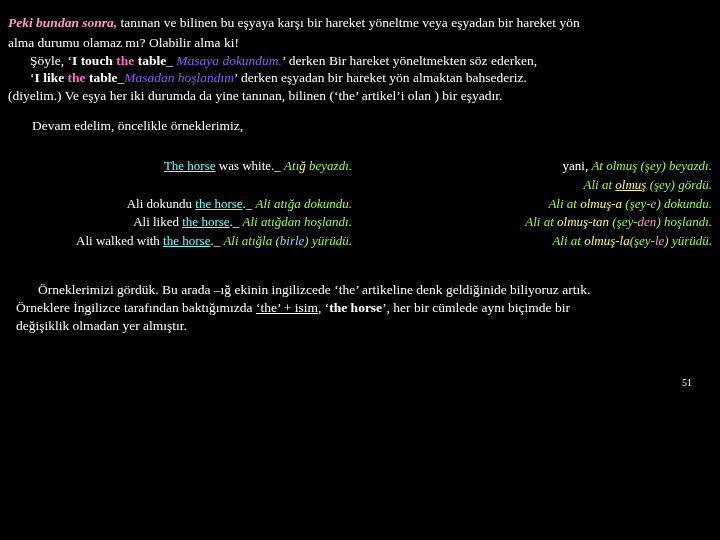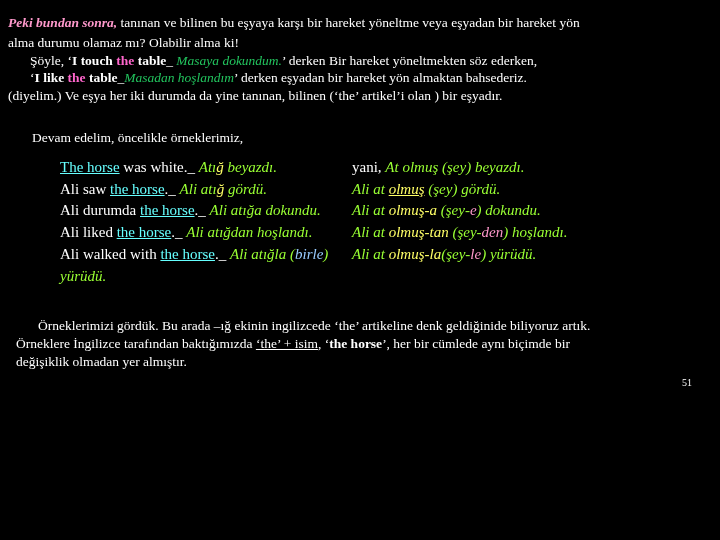--- a/index.html
+++ b/index.html
@@ -31,46 +31,47 @@
   }
   .para-intro {
     margin-bottom: 2px;
   }
   .indent {
     text-indent: 22px;
   }
   .pink { color: #ff99cc; }
   .magenta { color: #ff66cc; margin-top: 43px; }
   .cyan { color: #66ffff; }
-  .teal { color: #22c55e; }
+  .teal { color: #8b5cf6; }
   .yellow { color: #ffff66; }
   .green { color: #99ff33; }
   .lightblue { color: #99ccff; }
   .b { font-weight: bold; }
   .i { font-style: italic; }
   .u { text-decoration: underline; }
 
   .block-devam {
-    margin-top: 24px;
+    margin-top: 12px;
     padding-left: 24px;
     font-size: 13.5px;
   }
   .block-example {
     margin-top: 26px;
     padding-left: 52px;
     font-size: 13.5px;
   }
   .dashline {
     letter-spacing: -0.3px;
   }
   .two-col {
-    margin-top: 10px;
+    margin-top: 22px;
     padding-left: 52px;
-    font-size: 15px;
+    font-size: 13px;
     position: relative;
+    text-align: right;
   }
   .row {
     display: flex;
     line-height: 1.45;
   }
   .col-left {
     width: 292px;
     flex: 0 0 292px;
   }
   .col-right {
@@ -118,31 +119,28 @@
     <div class="row">
       <div class="col-left">
         <span class="cyan u">The horse</span><span> was white._ </span><span class="green i">Atı</span><span class="yellow i">ğ</span><span class="green i"> beyazdı.</span>
       </div>
       <div class="col-right">
         <span>yani,  </span><span class="green i">At olmuş (şey) beyazdı.</span>
       </div>
     </div>
 
     <div class="row">
-      <div class="col-left">
-        <span>Ali saw </span><span class="cyan u">the horse</span><span>._ </span><span class="green i">Ali </span><span class="green i">atı</span><span class="yellow i">ğ</span><span class="green i"> gördü.</span>
-      </div>
       <div class="col-right">
         <span class="green i">Ali at </span><span class="yellow i u">olmuş</span><span class="green i"> (şey) gördü.</span>
       </div>
     </div>
 
     <div class="row">
       <div class="col-left">
-        <span>Ali durumda </span><span class="cyan u">the horse</span><span>._ </span><span class="green i">Ali </span><span class="green i">atığa</span><span class="green i"> dokundu.</span>
+        <span>Ali dokundu </span><span class="cyan u">the horse</span><span>._ </span><span class="green i">Ali </span><span class="green i">atığa</span><span class="green i"> dokundu.</span>
       </div>
       <div class="col-right">
         <span class="green i">Ali at </span><span class="yellow i">olmuş-a</span><span class="green i"> (şey-</span><span class="pink i">e</span><span class="green i">) dokundu.</span>
       </div>
     </div>
 
     <div class="row">
       <div class="col-left">
         <span>Ali liked </span><span class="cyan u">the horse</span><span>._ </span><span class="green i">Ali </span><span class="green i">atığdan</span><span class="green i"> hoşlandı.</span>
       </div>

